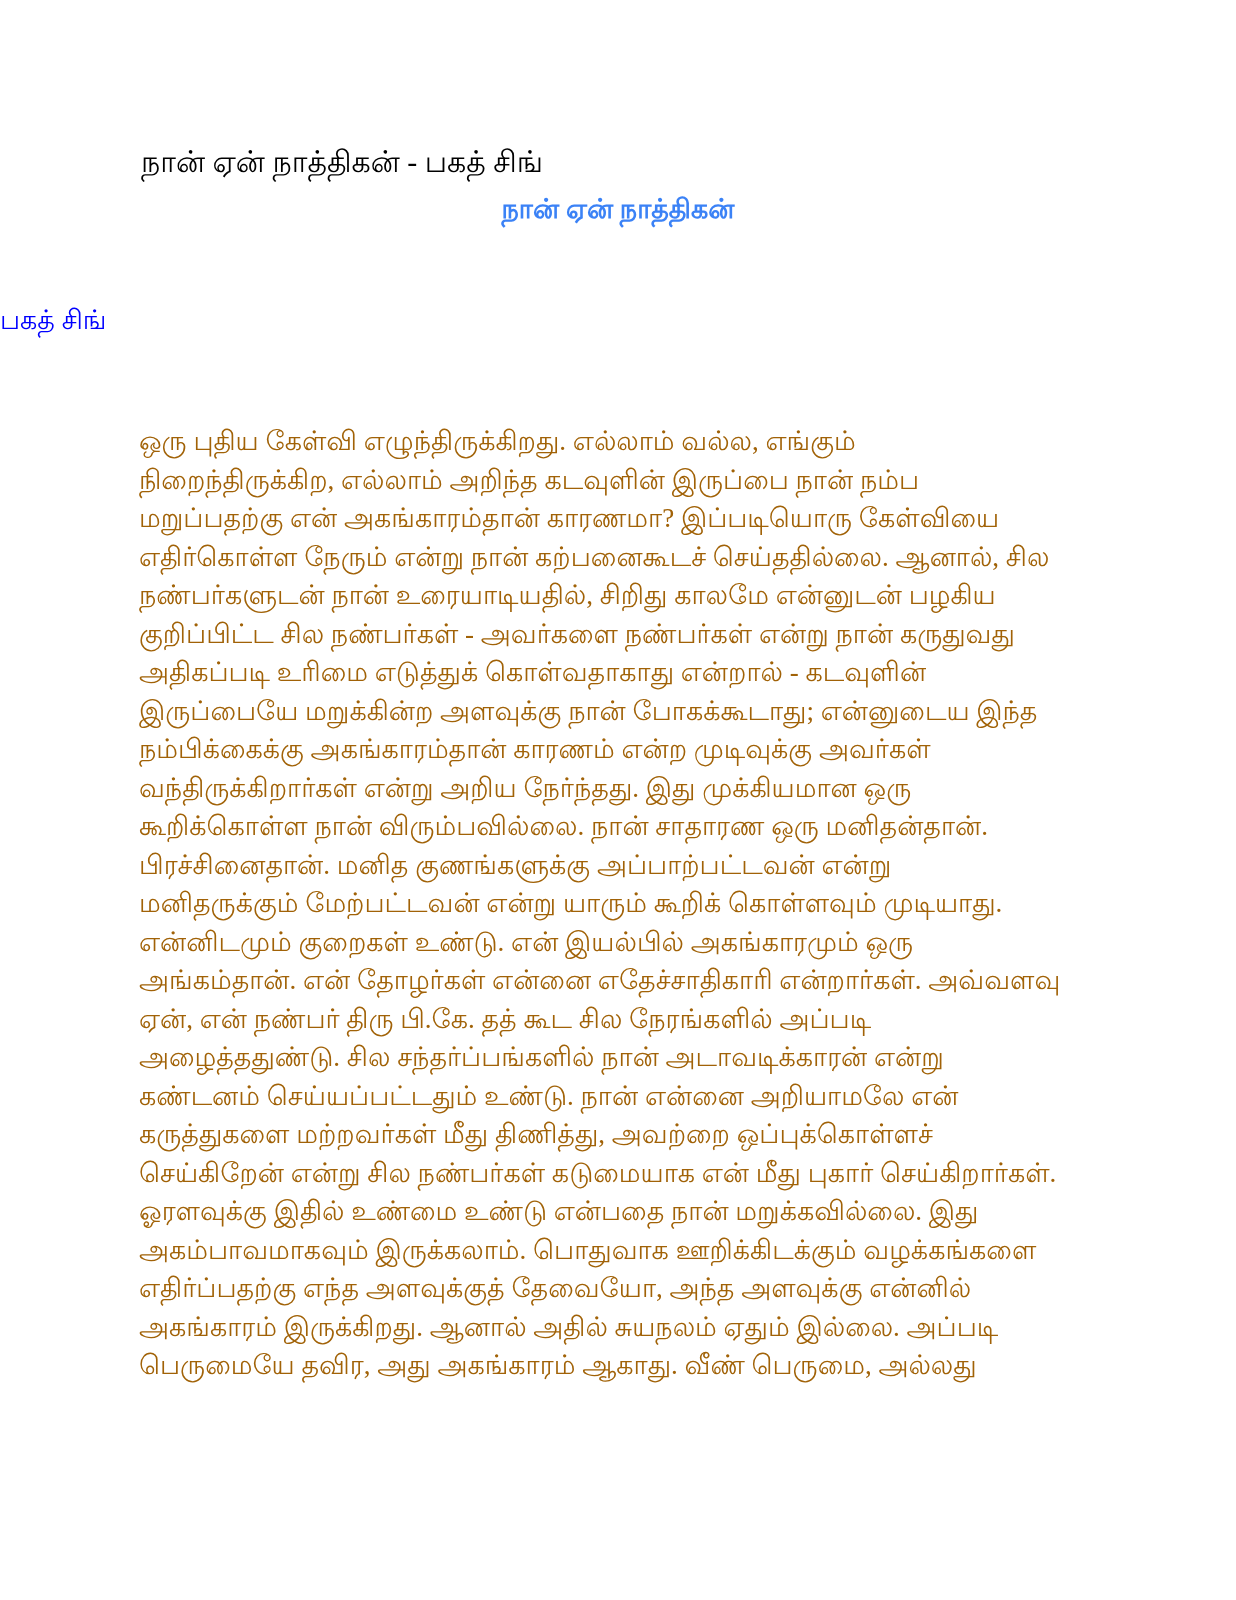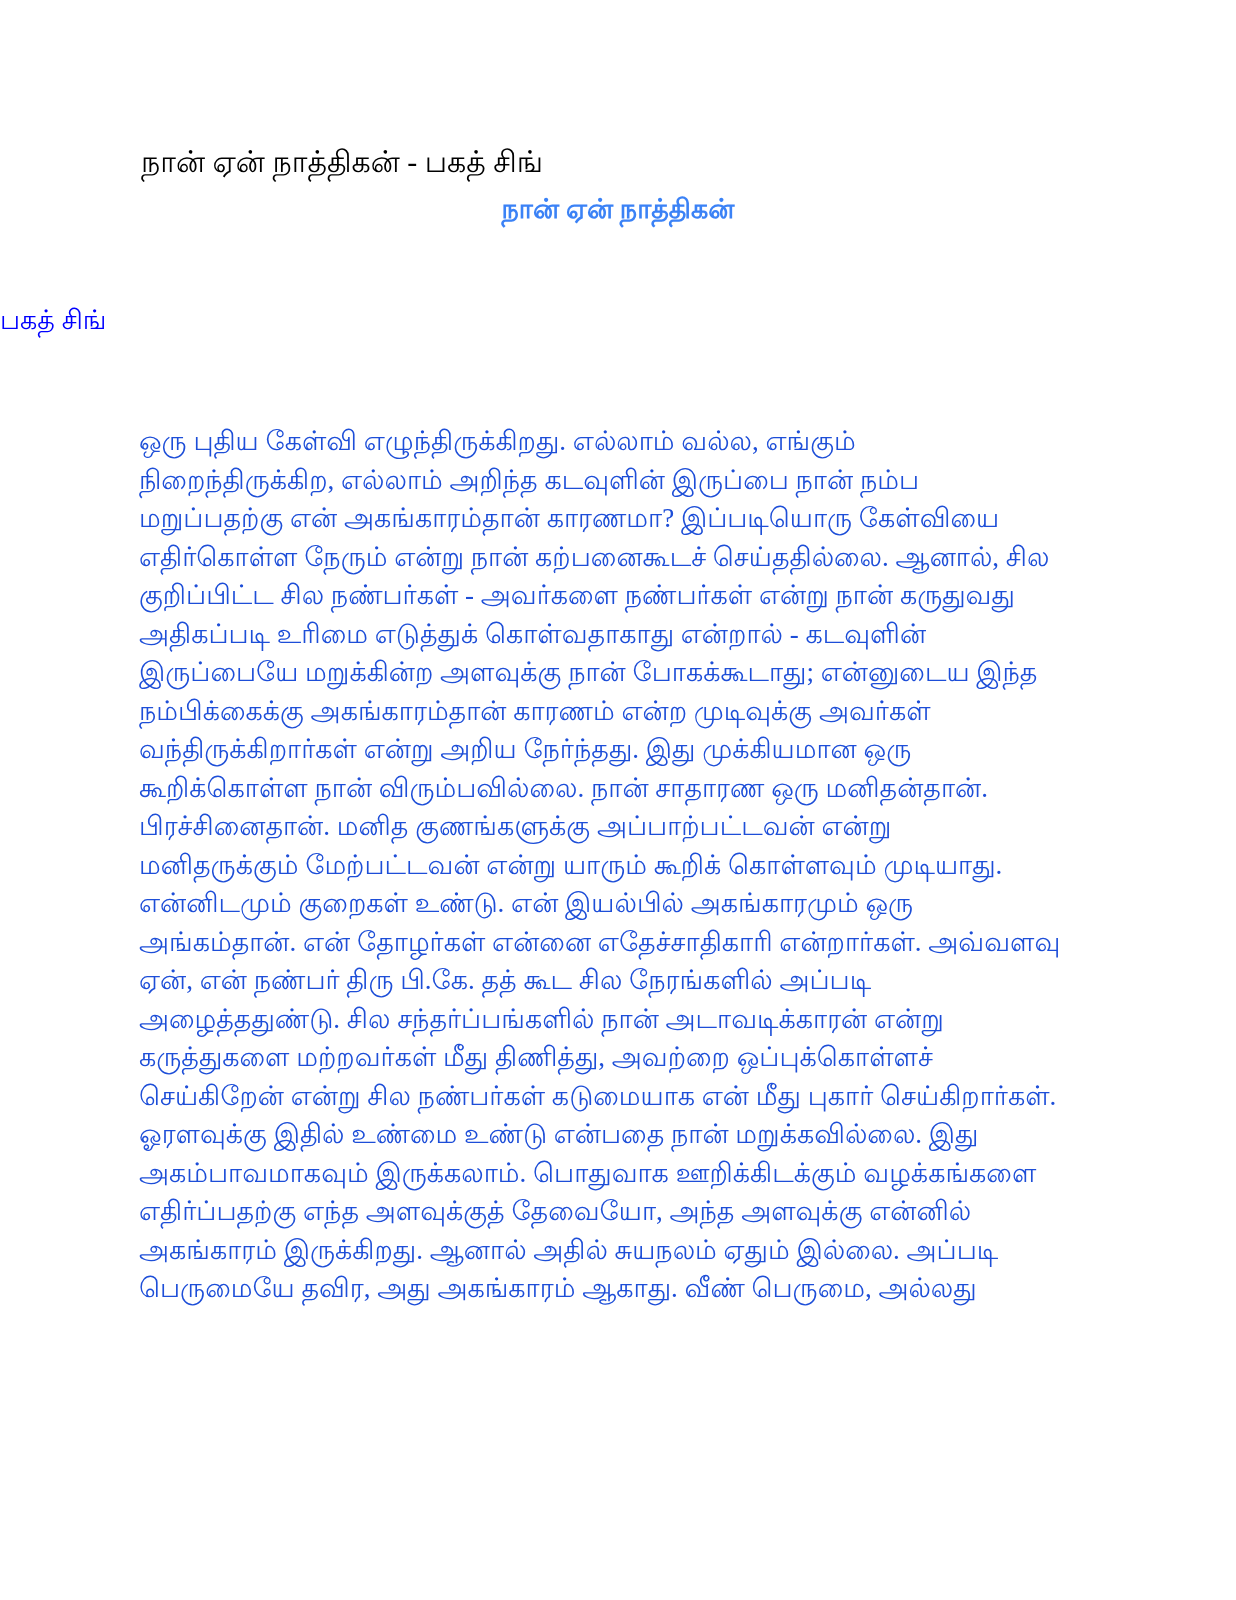--- a/index.html
+++ b/index.html
@@ -44,53 +44,55 @@
     font-size: 27px;
     line-height: 34px;
     white-space: nowrap;
   }
   .doc-body {
     position: absolute;
     left: 139px;
     top: 422px;
     width: 980px;
     font-size: 27px;
-    color: #1d4ed8;
+    color: #a16207;
     font-family: Liberation Serif, serif;
   }
   .body-line {
     height: 38.5px;
     line-height: 38.5px;
     white-space: nowrap;
   }
 </style>
 </head>
 <body>
 
 <div class="page">
   <div class="doc-title">நான் ஏன் நாத்திகன் - பகத் சிங்</div>
   <div class="doc-heading" style="color: #3b82f6;">நான் ஏன் நாத்திகன்</div>
   <div class="doc-author" style="color: rgb(0, 0, 255);">பகத் சிங்</div>
   <div class="doc-body">
       <div class="body-line">ஒரு புதிய கேள்வி எழுந்திருக்கிறது. எல்லாம் வல்ல, எங்கும்</div>
       <div class="body-line">நிறைந்திருக்கிற, எல்லாம் அறிந்த கடவுளின் இருப்பை நான் நம்ப</div>
       <div class="body-line">மறுப்பதற்கு என் அகங்காரம்தான் காரணமா? இப்படியொரு கேள்வியை</div>
       <div class="body-line">எதிர்கொள்ள நேரும் என்று நான் கற்பனைகூடச் செய்ததில்லை. ஆனால், சில</div>
+      <div class="body-line">நண்பர்களுடன் நான் உரையாடியதில், சிறிது காலமே என்னுடன் பழகிய</div>
       <div class="body-line">குறிப்பிட்ட சில நண்பர்கள் - அவர்களை நண்பர்கள் என்று நான் கருதுவது</div>
       <div class="body-line">அதிகப்படி உரிமை எடுத்துக் கொள்வதாகாது என்றால் - கடவுளின்</div>
       <div class="body-line">இருப்பையே மறுக்கின்ற அளவுக்கு நான் போகக்கூடாது; என்னுடைய இந்த</div>
       <div class="body-line">நம்பிக்கைக்கு அகங்காரம்தான் காரணம் என்ற முடிவுக்கு அவர்கள்</div>
       <div class="body-line">வந்திருக்கிறார்கள் என்று அறிய நேர்ந்தது. இது முக்கியமான ஒரு</div>
       <div class="body-line">கூறிக்கொள்ள நான் விரும்பவில்லை. நான் சாதாரண ஒரு மனிதன்தான்.</div>
       <div class="body-line">பிரச்சினைதான். மனித குணங்களுக்கு அப்பாற்பட்டவன் என்று</div>
       <div class="body-line">மனிதருக்கும் மேற்பட்டவன் என்று யாரும் கூறிக் கொள்ளவும் முடியாது.</div>
       <div class="body-line">என்னிடமும் குறைகள் உண்டு. என் இயல்பில் அகங்காரமும் ஒரு</div>
       <div class="body-line">அங்கம்தான். என் தோழர்கள் என்னை எதேச்சாதிகாரி என்றார்கள். அவ்வளவு</div>
       <div class="body-line">ஏன், என் நண்பர் திரு பி.கே. தத் கூட சில நேரங்களில் அப்படி</div>
       <div class="body-line">அழைத்ததுண்டு. சில சந்தர்ப்பங்களில் நான் அடாவடிக்காரன் என்று</div>
+      <div class="body-line">கண்டனம் செய்யப்பட்டதும் உண்டு. நான் என்னை அறியாமலே என்</div>
       <div class="body-line">கருத்துகளை மற்றவர்கள் மீது திணித்து, அவற்றை ஒப்புக்கொள்ளச்</div>
       <div class="body-line">செய்கிறேன் என்று சில நண்பர்கள் கடுமையாக என் மீது புகார் செய்கிறார்கள்.</div>
       <div class="body-line">ஓரளவுக்கு இதில் உண்மை உண்டு என்பதை நான் மறுக்கவில்லை. இது</div>
       <div class="body-line">அகம்பாவமாகவும் இருக்கலாம். பொதுவாக ஊறிக்கிடக்கும் வழக்கங்களை</div>
       <div class="body-line">எதிர்ப்பதற்கு எந்த அளவுக்குத் தேவையோ, அந்த அளவுக்கு என்னில்</div>
       <div class="body-line">அகங்காரம் இருக்கிறது. ஆனால் அதில் சுயநலம் ஏதும் இல்லை. அப்படி</div>
       <div class="body-line">பெருமையே தவிர, அது அகங்காரம் ஆகாது. வீண் பெருமை, அல்லது</div>
     </div>
 </div>
 

